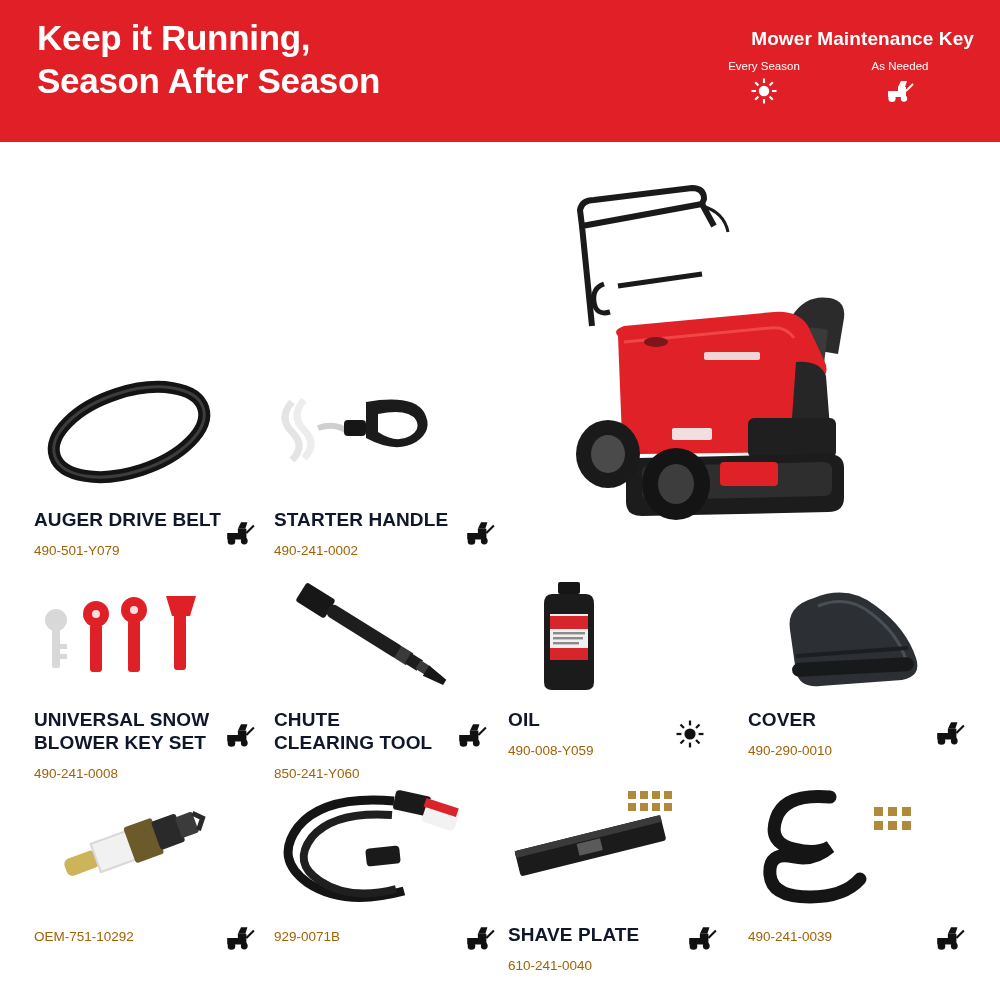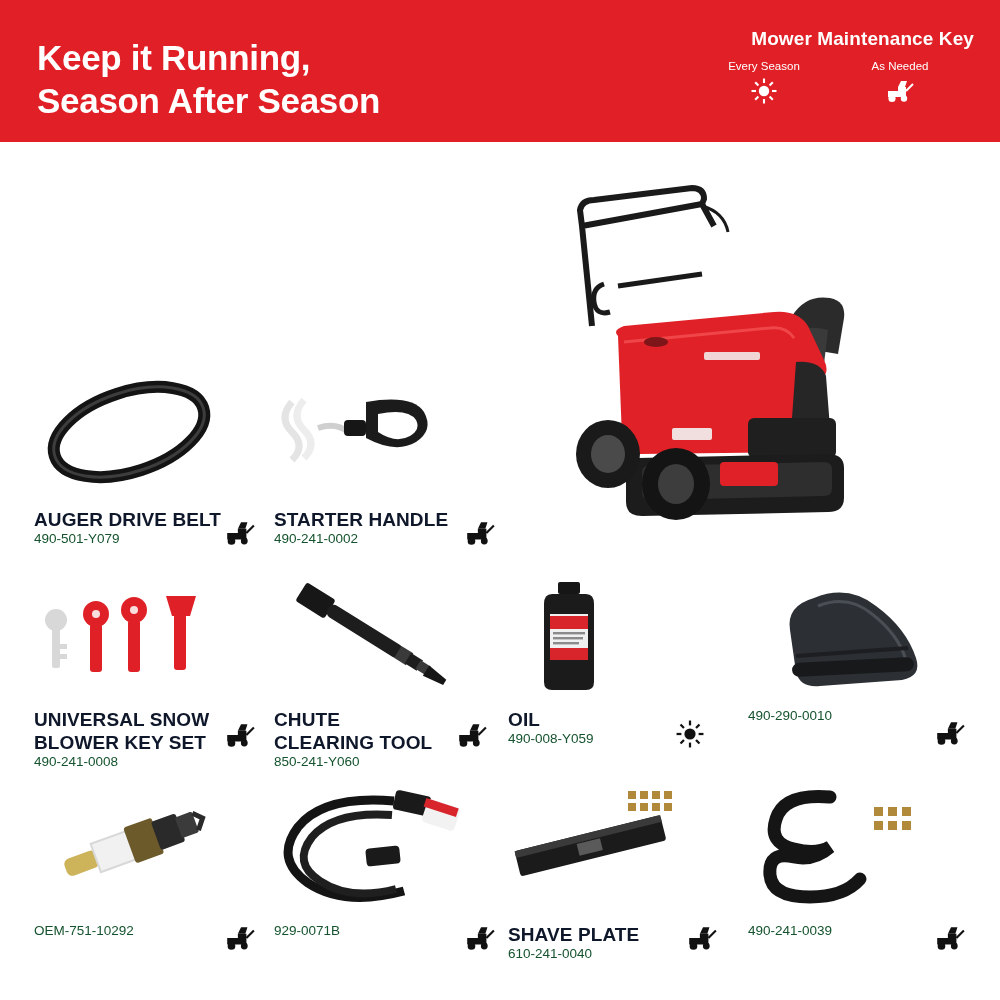--- a/index.html
+++ b/index.html
@@ -12,21 +12,21 @@
     overflow:hidden;
     position:relative;
   }
 
   
   .header {
     position:absolute; left:0; top:0; width:1000px; height:142px;
     background:#e01f26;
   }
   .header-title {
-    position:absolute; left:37px; top:36px;
+    position:absolute; left:37px; top:16px;
     color:#ffffff;
     font-size:35px;
     font-weight:bold;
     line-height:1.24;
     letter-spacing:-0.3px;
     white-space:pre-line;
   }
   .key-block {
     position:absolute; right:26px; top:28px; width:300px; text-align:center;
   }
@@ -48,21 +48,21 @@
     position:absolute; left:552px; top:24px; width:430px; height:400px;
   }
 
   .item { position:absolute; }
   .item-img { position:relative; }
   .item-text { margin-top:6px; }
   .item-name {
     font-size:19px; font-weight:bold; color:#0f172a; line-height:1.22;
     letter-spacing:0.1px; white-space:pre-line; text-transform:uppercase;
   }
-  .item-sku { font-size:13.5px; color:#14532d; margin-top:0; }
+  .item-sku { font-size:13.5px; color:#a16207; margin-top:12px; }
   .item-key { position:absolute; }
 
   svg { display:block; }
 </style>
 </head>
 <body>
 
 <div class="header">
   <div class="header-title">Keep it Running,
 Season After Season</div>
@@ -297,20 +297,21 @@
   <div class="item" style="left:748px; top:440px; width:220px;">
     <div class="item-img" style="height:120px;">
       <svg width="180" height="110" viewBox="0 0 180 110" aria-hidden="true">
         <path d="M66 16 q34 -14 62 8 q30 22 40 52 q6 18 -14 22 l-82 6 q-20 2 -24 -14 l-6 -42 q-4 -24 24 -32 z" fill="#2c2f33"></path>
         <path d="M70 24 q30 -12 54 8 q26 20 34 46" fill="none" stroke="#4a4f55" stroke-width="3"></path>
         <path d="M48 74 l112 -8" fill="none" stroke="#1c1e21" stroke-width="4"></path>
         <rect x="44" y="78" width="122" height="14" rx="7" fill="#17191b" transform="rotate(-3 105 85)"></rect>
       </svg>
     </div>
     <div class="item-text">
+      <div class="item-name">COVER</div>
       <div class="item-sku">490-290-0010</div>
     </div>
     <div class="item-key" style="left:186px; top:138px;">
       <svg width="32" height="26" viewBox="0 0 30 24">
           <path d="M3 18 L3 12 L13 12 L13 8 L21 8 L21 18 Z" fill="#111"></path>
           <path d="M13 8 L16 2 L22 2 L20 8 Z" fill="#111"></path>
           <circle cx="7" cy="19.5" r="3.6" fill="#111"></circle>
           <circle cx="19" cy="19.5" r="3.2" fill="#111"></circle>
           <path d="M21 12 L28 5" stroke="#111" stroke-width="2"></path>
         </svg>

